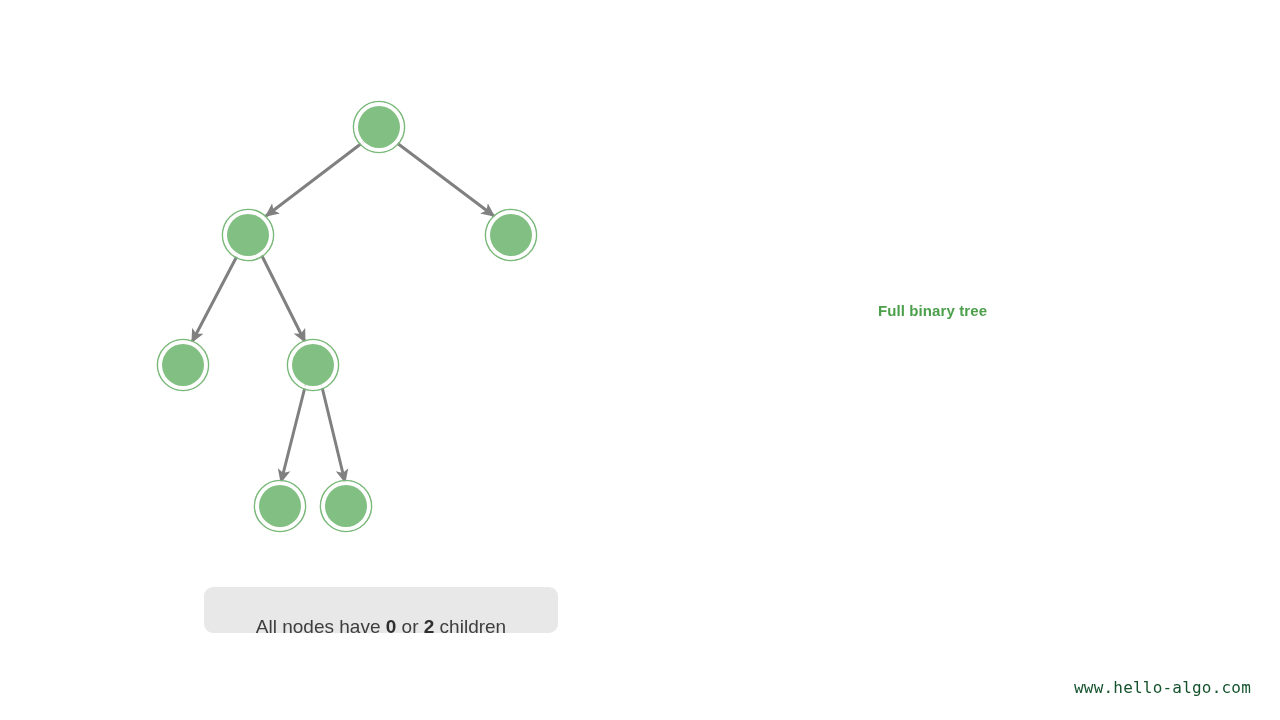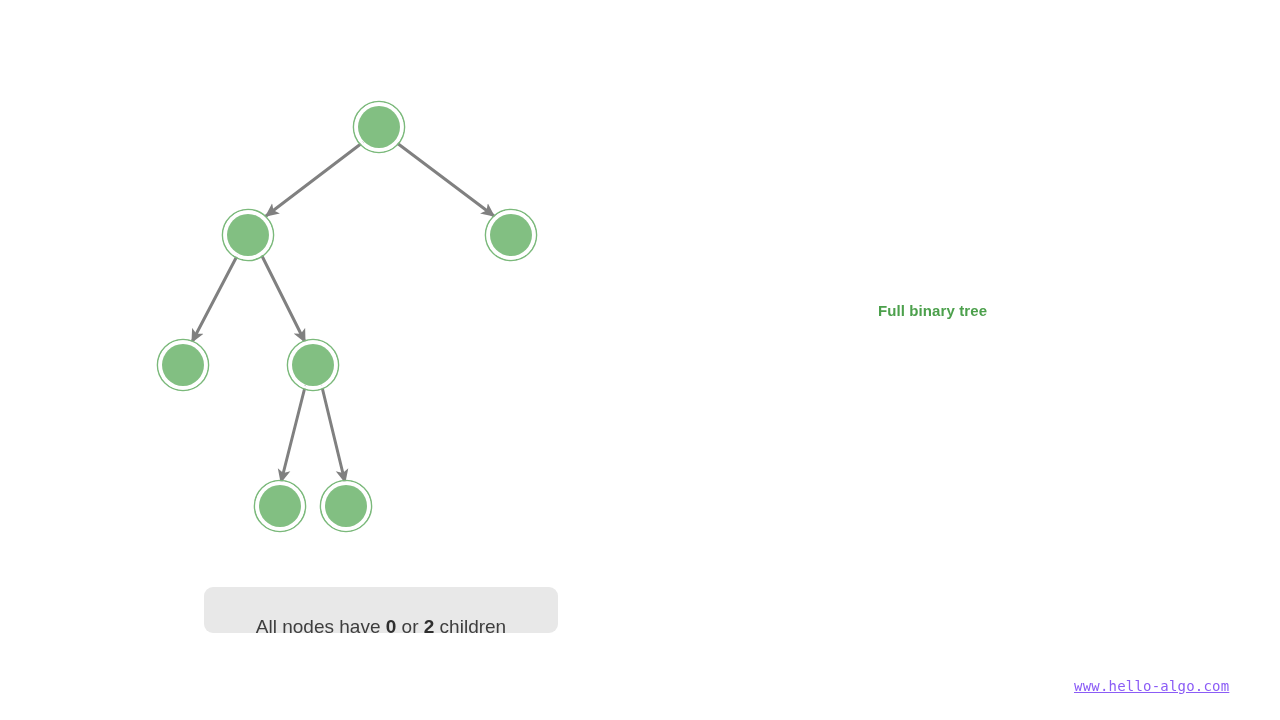--- a/index.html
+++ b/index.html
@@ -54,25 +54,24 @@
   }
   .caption-text b {
     font-weight: bold;
     color: #2f2f2f;
   }
   .watermark {
     position: absolute;
     left: 1074px;
     top: 678px;
     font-family: "DejaVu Sans Mono", monospace;
-    font-size: 14px;
-    color: #8b5cf6;
+    font-size: 16px;
+    color: #14532d;
     letter-spacing: 0.2px;
     white-space: nowrap;
-    text-decoration: underline;
   }
 </style>
 </head>
 <body>
 
 <div id="stage">
 
   <svg id="tree-svg" viewBox="0 0 1280 720">
     <defs>
       <marker id="arrowhead" markerWidth="5" markerHeight="5" refX="4.2" refY="2.5" orient="auto" markerUnits="strokeWidth">

